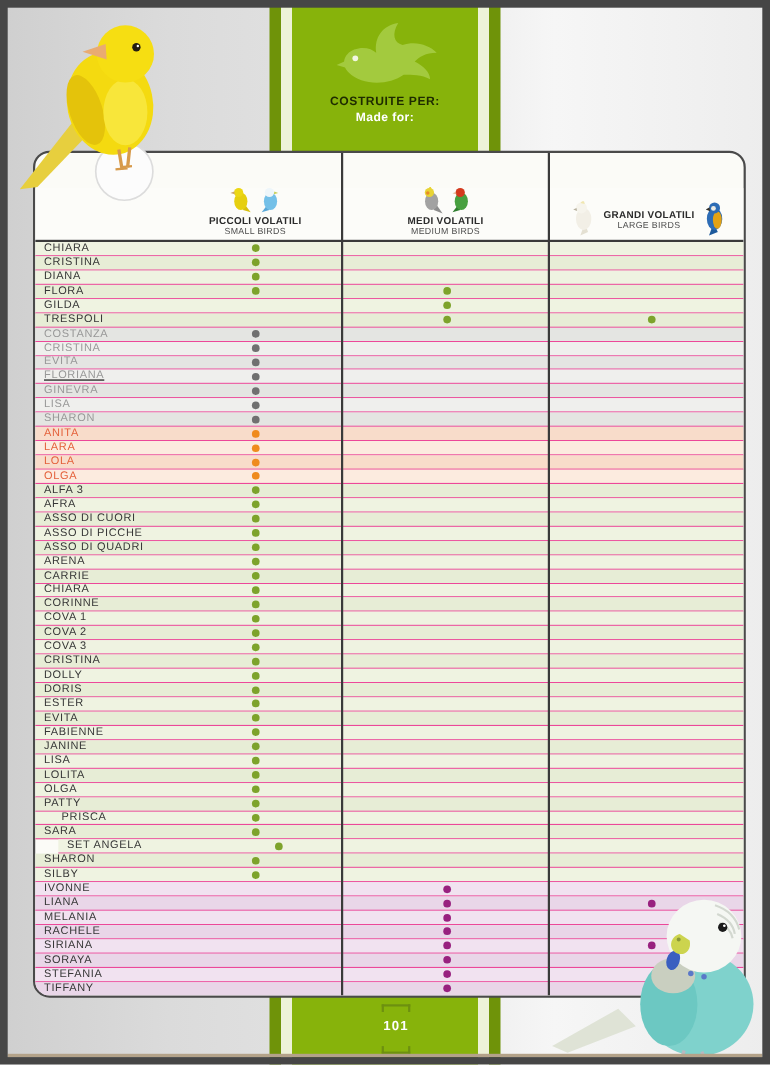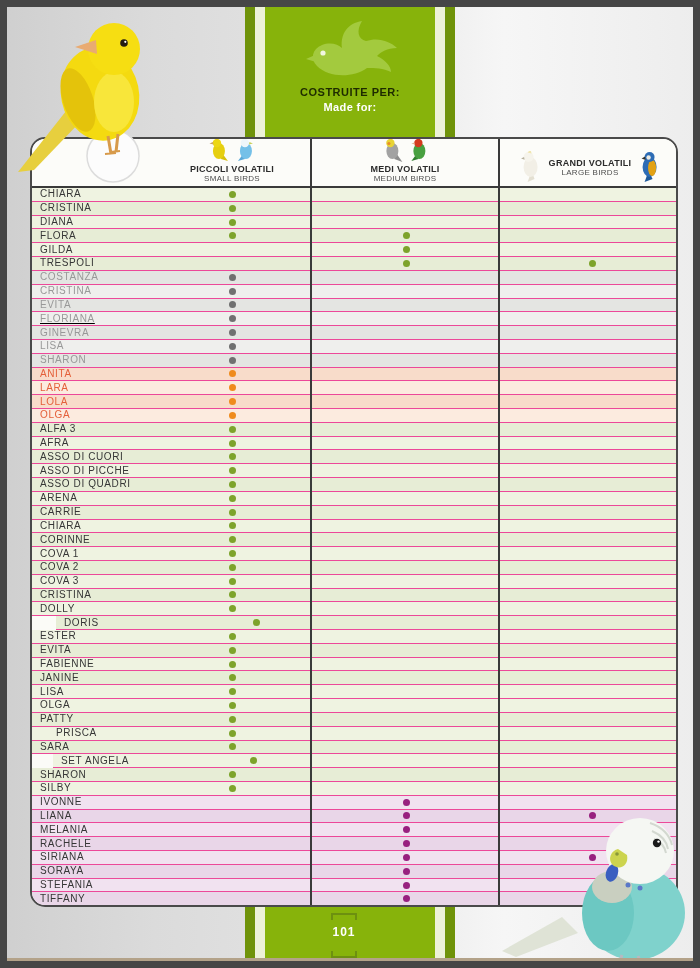--- a/index.html
+++ b/index.html
@@ -19,33 +19,33 @@
       #6f9309 200px 210px);}
   .banner{position:absolute;left:245px;top:0;width:210px;height:137px;z-index:2;text-align:center;}
   .banner svg{position:absolute;left:44px;top:18px;}
   .banner-title{position:absolute;top:86px;width:100%;font-size:11px;font-weight:bold;color:#1e2b00;letter-spacing:.5px;}
   .banner-sub{position:absolute;top:101px;width:100%;font-size:11px;font-weight:bold;color:#ffffff;letter-spacing:.4px;}
   
   .btable{position:absolute;left:30px;top:137px;width:648px;height:770px;z-index:3;
     background:#fbfbf7;border:2px solid #4a4a4a;border-radius:15px;box-sizing:border-box;
     display:flex;flex-direction:column;overflow:hidden;}
   .vline{position:absolute;top:0;bottom:0;width:2px;background:#3a3a3a;z-index:5;}
-  .thead{position:relative;height:47px;flex:none;border-bottom:2px solid #3a3a3a;background:#fcfcf9;}
+  .thead{position:relative;height:47px;flex:none;border-bottom:2px solid #3a3a3a;background:#fcfcf9;margin-top:32px;}
   .hcell{position:absolute;bottom:3px;transform:translateX(-50%);text-align:center;white-space:nowrap;}
   .hcell .birds{display:block;margin:0 auto 1px;}
   .hcell-large{display:flex;align-items:center;gap:5px;}
   .htitle{font-size:9px;font-weight:bold;color:#2b2b2b;letter-spacing:.3px;line-height:10px;}
   .hsub{font-size:8px;color:#4d4d4d;letter-spacing:.3px;line-height:9px;}
   .rows{flex:1;display:flex;flex-direction:column;}
   .trow{position:relative;flex:1;display:flex;align-items:center;border-bottom:1px solid #ec4899;box-sizing:border-box;}
   .trow:last-child{border-bottom:none;}
   .rname{padding-left:8px;font-size:10px;letter-spacing:.6px;line-height:10px;white-space:nowrap;}
   .dot{position:absolute;top:50%;margin-top:-3.5px;width:7px;height:7px;border-radius:50%;}
   
-  .pagefoot{position:absolute;left:239px;top:907px;width:210px;height:61px;z-index:4;}
+  .pagefoot{position:absolute;left:255px;top:907px;width:210px;height:61px;z-index:4;}
   .bracket{position:absolute;left:92px;width:26px;height:7px;border:2px solid #6d9010;box-sizing:border-box;}
   .bracket.top{top:6px;border-bottom:none;}
   .bracket.bottom{top:44px;border-top:none;}
   .pnum{position:absolute;top:18px;width:100%;text-align:center;font-size:12px;font-weight:bold;color:#fff;letter-spacing:1px;}
   .photo{position:absolute;z-index:10;}
 </style>
 </head>
 <body>
 
 <div id="screen">
@@ -242,21 +242,21 @@
           <span class="dot" style="left: 197px; background: rgb(125, 163, 43);"></span>
         </div>
         <div class="trow" style="background: rgb(231, 237, 214);">
           <span class="rname" style="color: rgb(54, 54, 54);">CRISTINA</span>
           <span class="dot" style="left: 197px; background: rgb(125, 163, 43);"></span>
         </div>
         <div class="trow" style="background: rgb(239, 243, 225);">
           <span class="rname" style="color: rgb(54, 54, 54);">DOLLY</span>
           <span class="dot" style="left: 197px; background: rgb(125, 163, 43);"></span>
         </div>
-        <div class="trow" style="background: rgb(231, 237, 214); margin-left: 24px;">
+        <div class="trow" style="background: rgb(231, 237, 214);">
           <span class="rname" style="color: rgb(54, 54, 54);">DORIS</span>
           <span class="dot" style="left: 197px; background: rgb(125, 163, 43);"></span>
         </div>
         <div class="trow" style="background: rgb(239, 243, 225);">
           <span class="rname" style="color: rgb(54, 54, 54);">ESTER</span>
           <span class="dot" style="left: 197px; background: rgb(125, 163, 43);"></span>
         </div>
         <div class="trow" style="background: rgb(231, 237, 214);">
           <span class="rname" style="color: rgb(54, 54, 54);">EVITA</span>
           <span class="dot" style="left: 197px; background: rgb(125, 163, 43);"></span>
@@ -264,20 +264,24 @@
         <div class="trow" style="background: rgb(239, 243, 225);">
           <span class="rname" style="color: rgb(54, 54, 54);">FABIENNE</span>
           <span class="dot" style="left: 197px; background: rgb(125, 163, 43);"></span>
         </div>
         <div class="trow" style="background: rgb(231, 237, 214);">
           <span class="rname" style="color: rgb(54, 54, 54);">JANINE</span>
           <span class="dot" style="left: 197px; background: rgb(125, 163, 43);"></span>
         </div>
         <div class="trow" style="background: rgb(239, 243, 225);">
           <span class="rname" style="color: rgb(54, 54, 54);">LISA</span>
+          <span class="dot" style="left: 197px; background: rgb(125, 163, 43);"></span>
+        </div>
+        <div class="trow" style="background: rgb(231, 237, 214);">
+          <span class="rname" style="color: rgb(54, 54, 54);">LOLITA</span>
           <span class="dot" style="left: 197px; background: rgb(125, 163, 43);"></span>
         </div>
         <div class="trow" style="background: rgb(239, 243, 225);">
           <span class="rname" style="color: rgb(54, 54, 54);">OLGA</span>
           <span class="dot" style="left: 197px; background: rgb(125, 163, 43);"></span>
         </div>
         <div class="trow" style="background: rgb(231, 237, 214);">
           <span class="rname" style="color: rgb(54, 54, 54);">PATTY</span>
           <span class="dot" style="left: 197px; background: rgb(125, 163, 43);"></span>
         </div>

